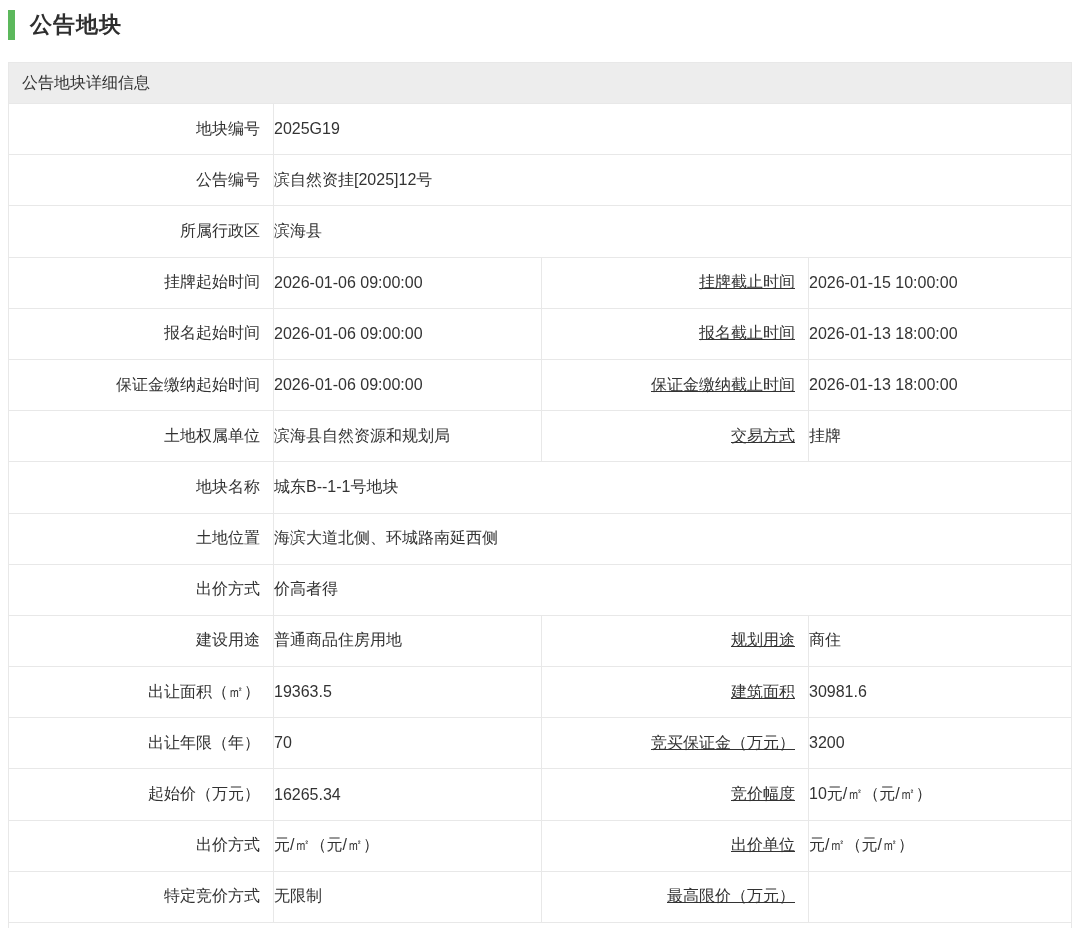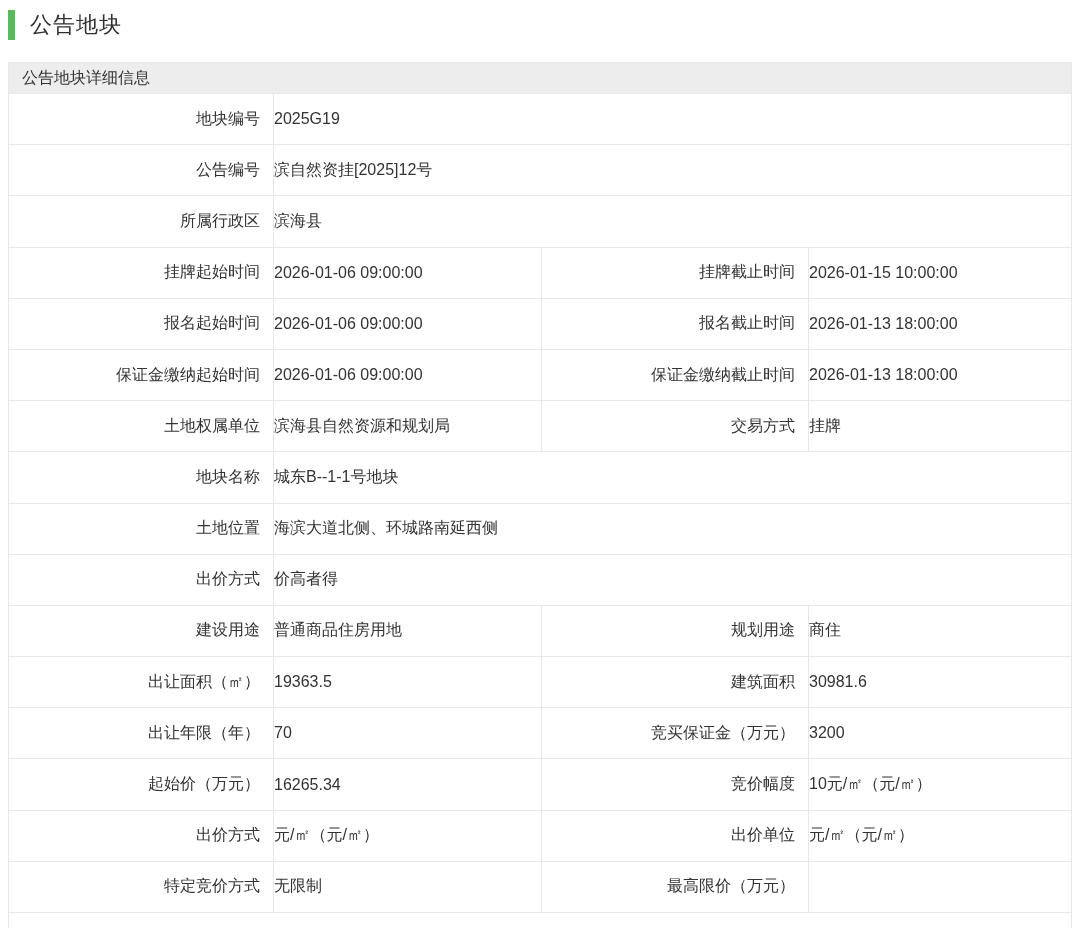--- a/index.html
+++ b/index.html
@@ -16,30 +16,30 @@
   }
   .page-title-bar{
     display:flex;align-items:center;
     margin:8px 0 0 8px;height:34px;
   }
   .accent-bar{
     width:7px;height:30px;background:var(--accent);
     margin-right:15px;flex:0 0 auto;
   }
   .page-title{
-    font-size:22px;font-weight:400;color:#2f2f2f;
+    font-size:22px;font-weight:700;color:#2f2f2f;
     letter-spacing:1px;
   }
   .panel{
     margin:20px 8px 0 8px;
     border:1px solid var(--border);
     border-bottom:none;
   }
   .panel-header{
-    height:31px;background:var(--header_bg);
+    height:41px;background:var(--header_bg);
     display:flex;align-items:center;
     padding-left:13px;
     border-bottom:1px solid var(--border);
     color:#333;font-size:16px;
   }
   .row{
     display:flex;align-items:stretch;
     height:51.2px;
     border-bottom:1px solid var(--border);
     background:#fff;
@@ -50,21 +50,21 @@
     padding-right:13px;
     color:var(--text);
   }
   .cv{
     display:flex;align-items:center;
     border-left:1px solid var(--border);
     color:var(--text);
   }
   .cv.span{flex:1 1 auto;}
   .cv.v1{width:268px;flex:0 0 auto;}
-  .cl.l2{width:267px;border-left:1px solid var(--border);}
+  .cl.l2{width:267px;border-left:1px solid var(--border);text-decoration:underline;}
   .cv.v2{flex:1 1 auto;}
   .row.partial{height:51px;border-bottom:none;}
 </style>
 </head>
 <body>
 
 <div class="page-title-bar">
   <span class="accent-bar"></span>
   <span class="page-title">公告地块</span>
 </div>

